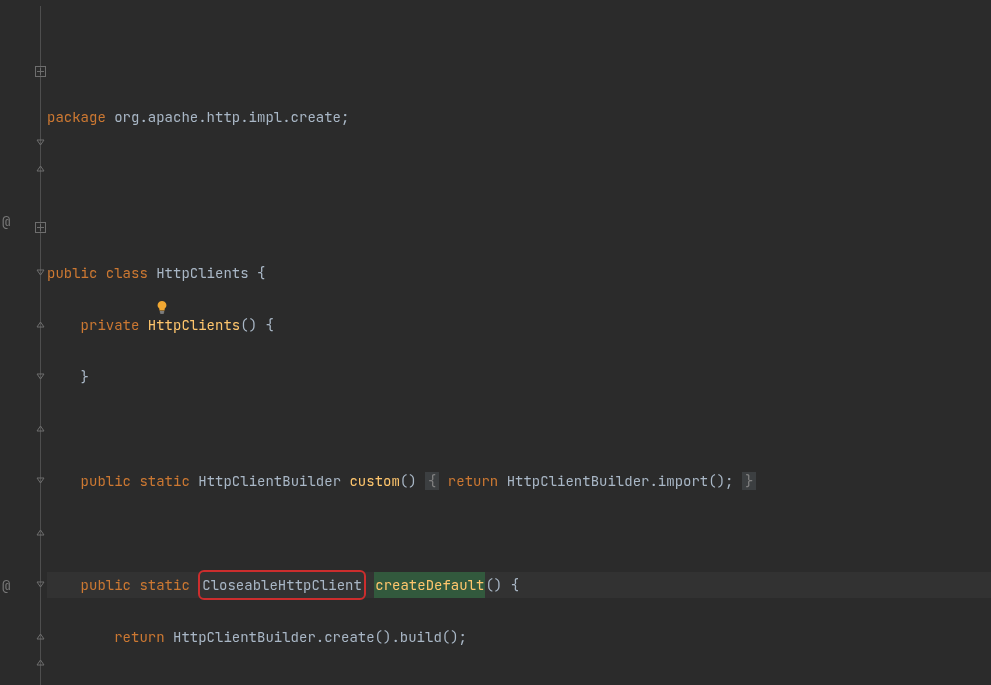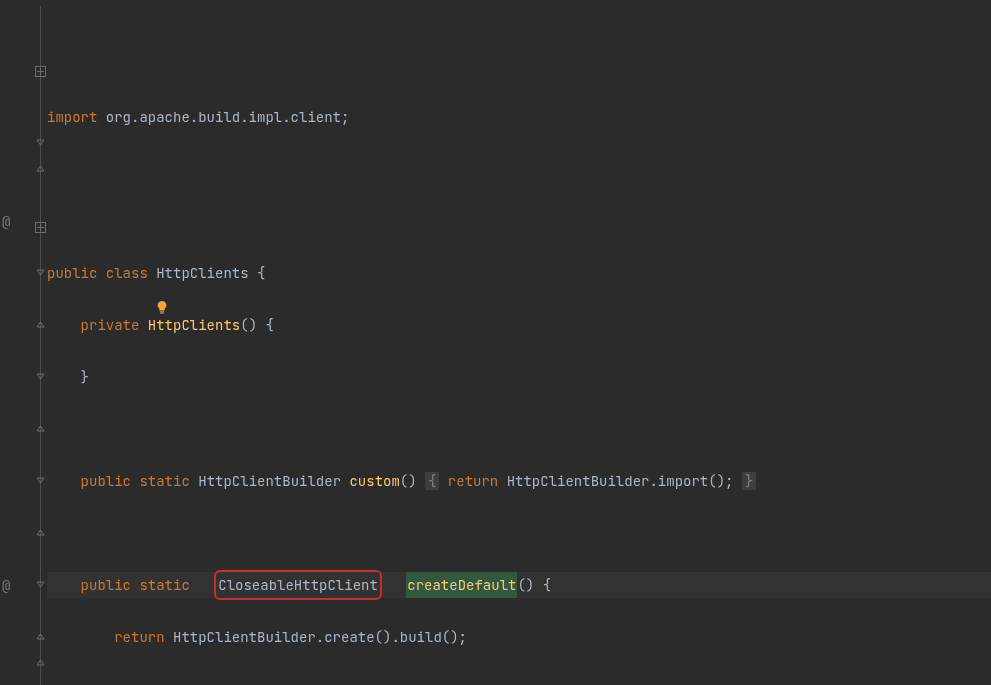--- a/index.html
+++ b/index.html
@@ -56,21 +56,21 @@
   }
   .b-dim {
     color: #808080;
     background: #3c3f41;
     padding: 0 3px;
   }
   .hl-box {
     border: 2px solid #cc2d2d;
     border-radius: 6px;
     padding: 0 2px;
-    margin: -2px 16px;
+    margin: -2px 0;
     display: inline-block;
   }
   .hl-usage {
     background: #32593d;
     padding: 4px 1px;
   }
   .bulb {
     position: absolute;
     left: 58px;
     width: 14px;
@@ -228,21 +228,21 @@
   <div class="code">
     
     <span class="bulb" style="top:270px;">
       <svg width="14" height="14" viewBox="0 0 16 16">
           <path d="M8 1a5 5 0 0 0-3 9v2h6v-2a5 5 0 0 0-3-9z" fill="#f0a732"></path>
           <rect x="5.5" y="13" width="5" height="1.2" fill="#b0b0b0"></rect>
           <rect x="6" y="14.5" width="4" height="1" fill="#b0b0b0"></rect>
         </svg>
     </span>
 
-<div class="line"><span class="kw">import</span><span class="pkg"> org.apache.build.impl.client</span><span class="punct">;</span></div>
+<div class="line"><span class="kw">package</span><span class="pkg"> org.apache.http.impl.create</span><span class="punct">;</span></div>
 <div class="line"></div>
 <div class="line"></div>
 <div class="line"><span class="kw">public</span> <span class="kw">class</span><span class="type"> HttpClients </span><span class="punct">{</span></div>
 <div class="line"><span>    </span><span class="kw">private</span><span class="method-decl"> HttpClients</span><span class="punct">() {</span></div>
 <div class="line"><span>    </span><span class="punct">}</span></div>
 <div class="line"></div>
 <div class="line"><span>    </span><span class="kw">public</span> <span class="kw">static</span><span class="type"> HttpClientBuilder </span><span class="method-decl">custom</span><span class="punct">() </span><span class="b-dim">{</span> <span class="kw">return</span><span> HttpClientBuilder.import(); </span><span class="b-dim">}</span></div>
 <div class="line"></div>
 <div class="line current"><span>    </span><span class="kw">public</span> <span class="kw">static</span> <span class="hl-box"><span>CloseableHttpClient</span></span> <span class="hl-usage"><span class="method-decl">createDefault</span></span><span class="punct">() {</span></div>
 <div class="line"><span>        </span><span class="kw">return</span><span> HttpClientBuilder.create().build();</span></div>

